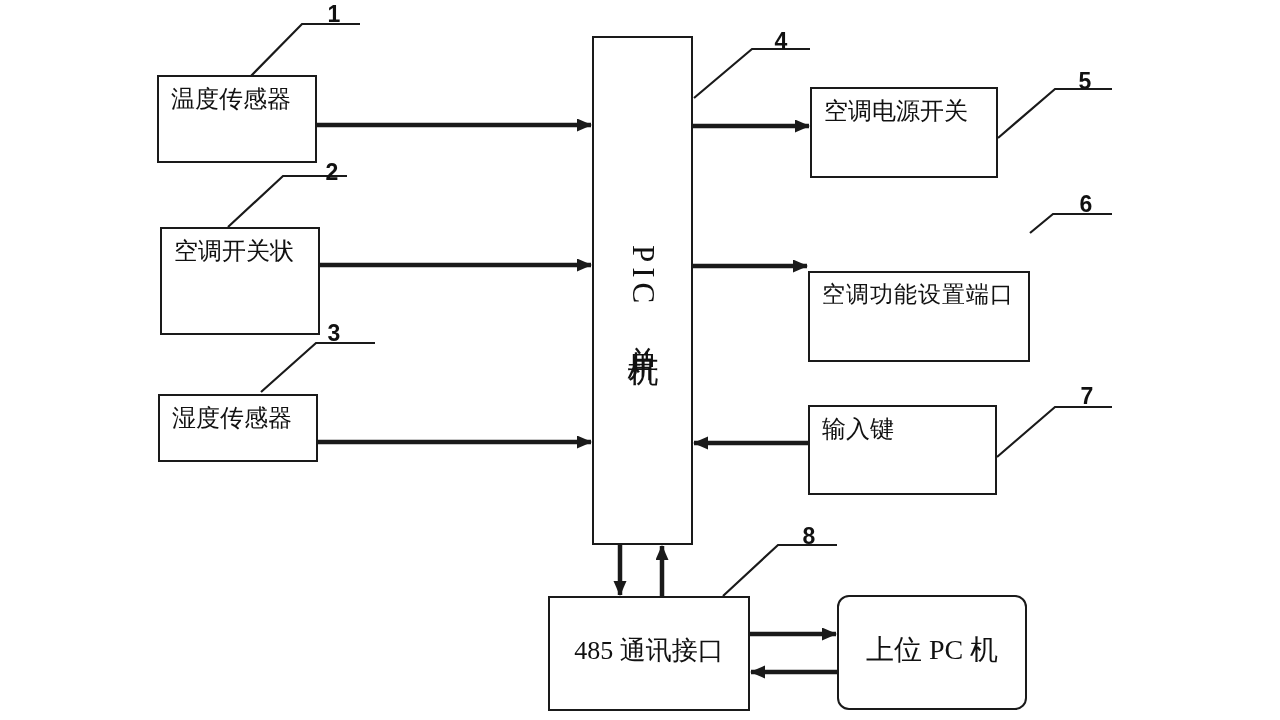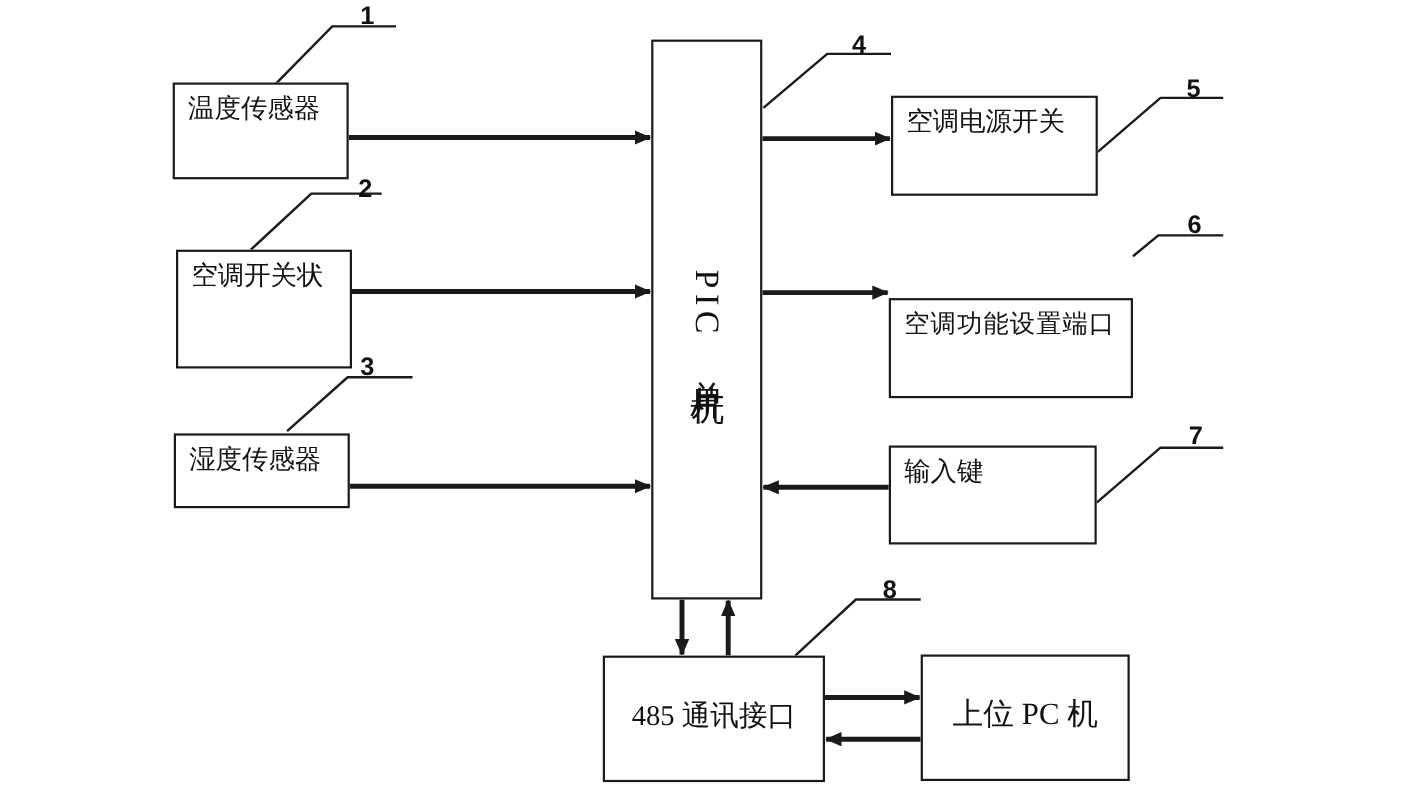--- a/index.html
+++ b/index.html
@@ -29,21 +29,21 @@
              display:flex; align-items:center; justify-content:center; }
   .b-pic .vtxt {
     writing-mode:vertical-rl; text-orientation:mixed;
     font-size:31px; letter-spacing:5px; white-space:nowrap;
   }
   .b-pwr   { left:810px; top:87px;  width:188px; height:91px; }
   .b-func  { left:808px; top:227px; width:222px; height:91px;margin-top:44px; }
   .b-func .txt { letter-spacing:1px; font-size:23px; }
   .b-key   { left:808px; top:405px; width:189px; height:90px; }
   .b-485   { left:548px; top:596px; width:202px; height:115px; }
-  .b-pc    { left:837px; top:595px; width:190px; height:115px; }
+  .b-pc    { left:837px; top:595px; width:190px; height:115px;border-radius:12px; }
   .b-pc .txt { font-size:28px; }
   
   .refnum {
     position:absolute; transform:translate(-50%,-50%);
     font-family:"Liberation Sans","DejaVu Sans",sans-serif;
     font-weight:bold; font-size:23px; color:#111;
   }
   .r1 { left:334px; top:14px; }
   .r2 { left:332px; top:172px; }
   .r3 { left:334px; top:333px; }

